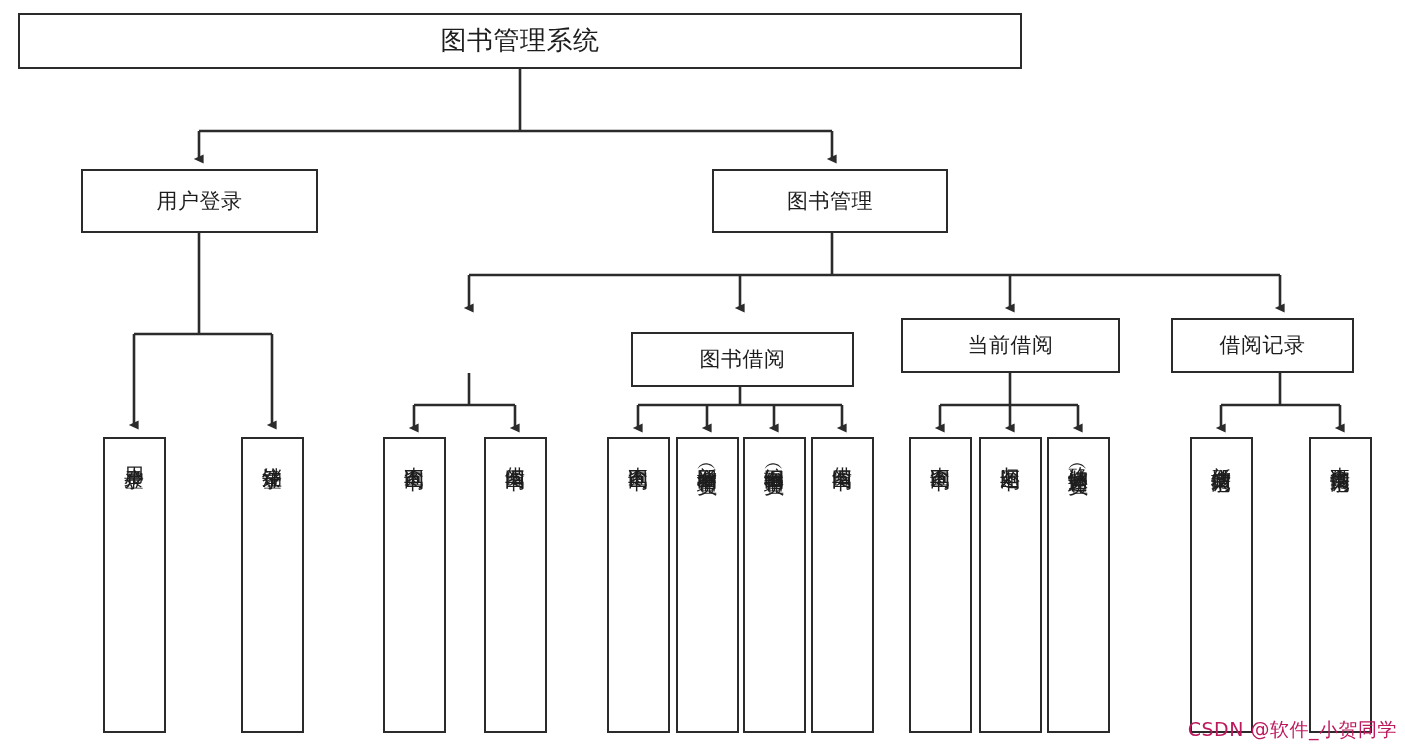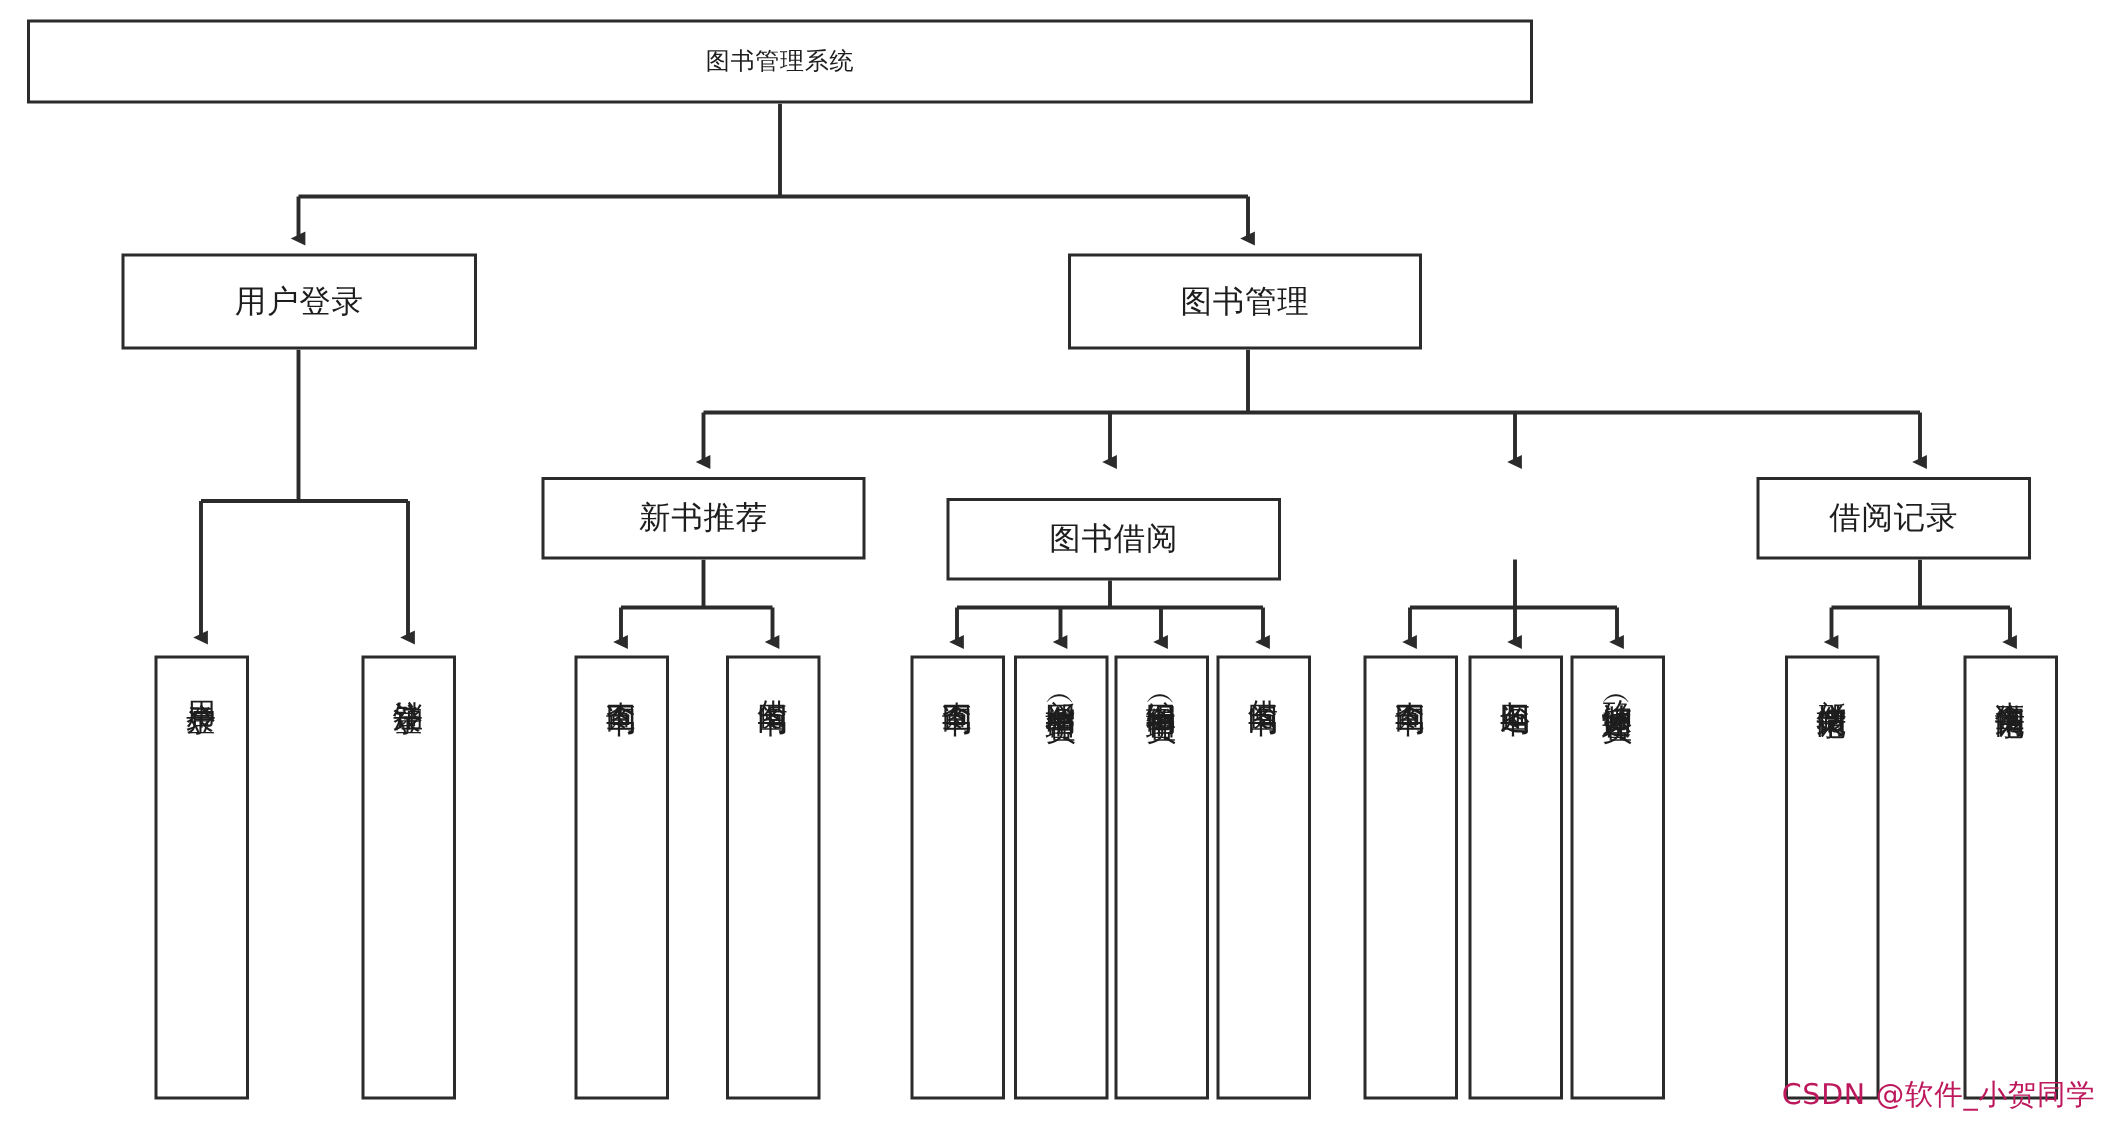--- a/index.html
+++ b/index.html
@@ -36,21 +36,21 @@
     justify-content: center;
     z-index: 2;
   }
   .node .label {
     font-size: 21px;
     line-height: 1.15;
     letter-spacing: 0.5px;
     color: #1d1d1d;
     white-space: nowrap;
   }
-  .node.root .label { font-size: 16px; }
+  .node.root .label { font-size: 26px; }
   .node.leaf {
     align-items: flex-start;
     justify-content: center;
     padding-top: 12px;
   }
   .node.leaf .label {
     writing-mode: vertical-rl;
     text-orientation: upright;
     font-size: 20px;
     line-height: 1.30;
@@ -128,25 +128,25 @@
     <span class="label">图书管理系统</span>
   </div>
 
   <div class="node" style="left:81px; top:169px; width:237px; height:64px;">
     <span class="label">用户登录</span>
   </div>
   <div class="node" style="left:712px; top:169px; width:236px; height:64px;text-align:right;">
     <span class="label">图书管理</span>
   </div>
 
-  <div class="node" style="left:361px; top:318px; width:216px; height:55px;">
-    <span class="label">新书推荐</span>
-  </div>
   <div class="node" style="left:631px; top:332px; width:223px; height:55px;">
     <span class="label">图书借阅</span>
+  </div>
+  <div class="node" style="left:901px; top:318px; width:219px; height:55px;">
+    <span class="label">当前借阅</span>
   </div>
   <div class="node" style="left:1171px; top:318px; width:183px; height:55px;">
     <span class="label">借阅记录</span>
   </div>
 
   <div class="node leaf" style="left:103px; top:437px; width:63px; height:296px;">
     <span class="label">用户登录</span>
   </div>
   <div class="node leaf" style="left:241px; top:437px; width:63px; height:296px;">
     <span class="label">注销登录</span>

